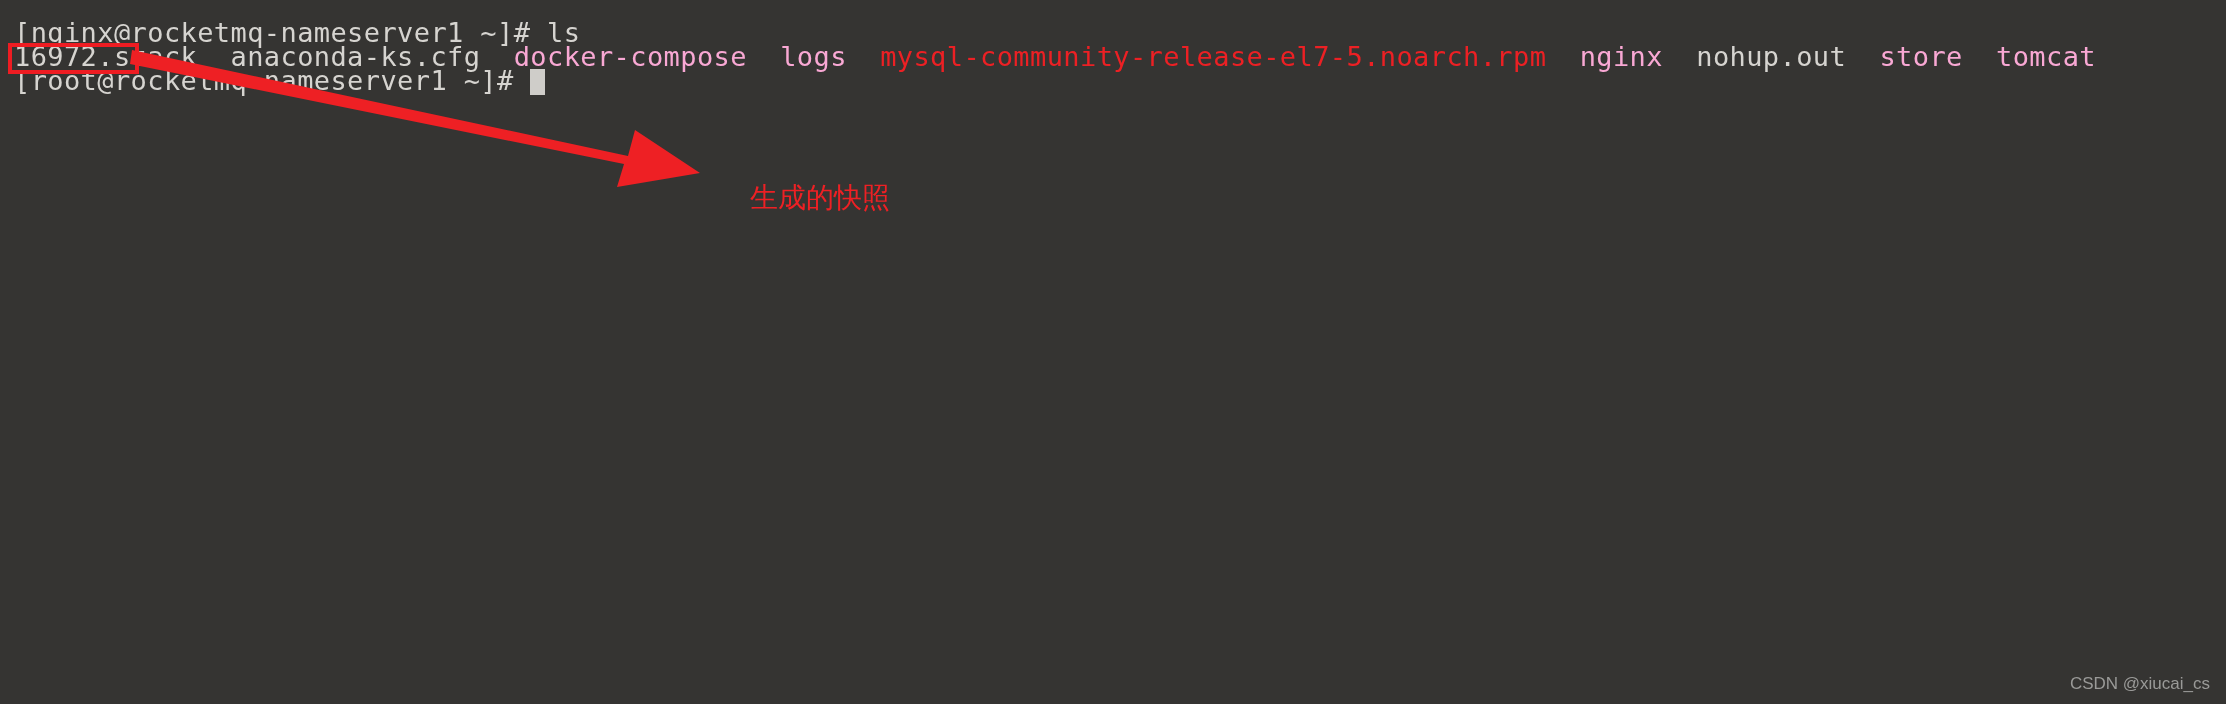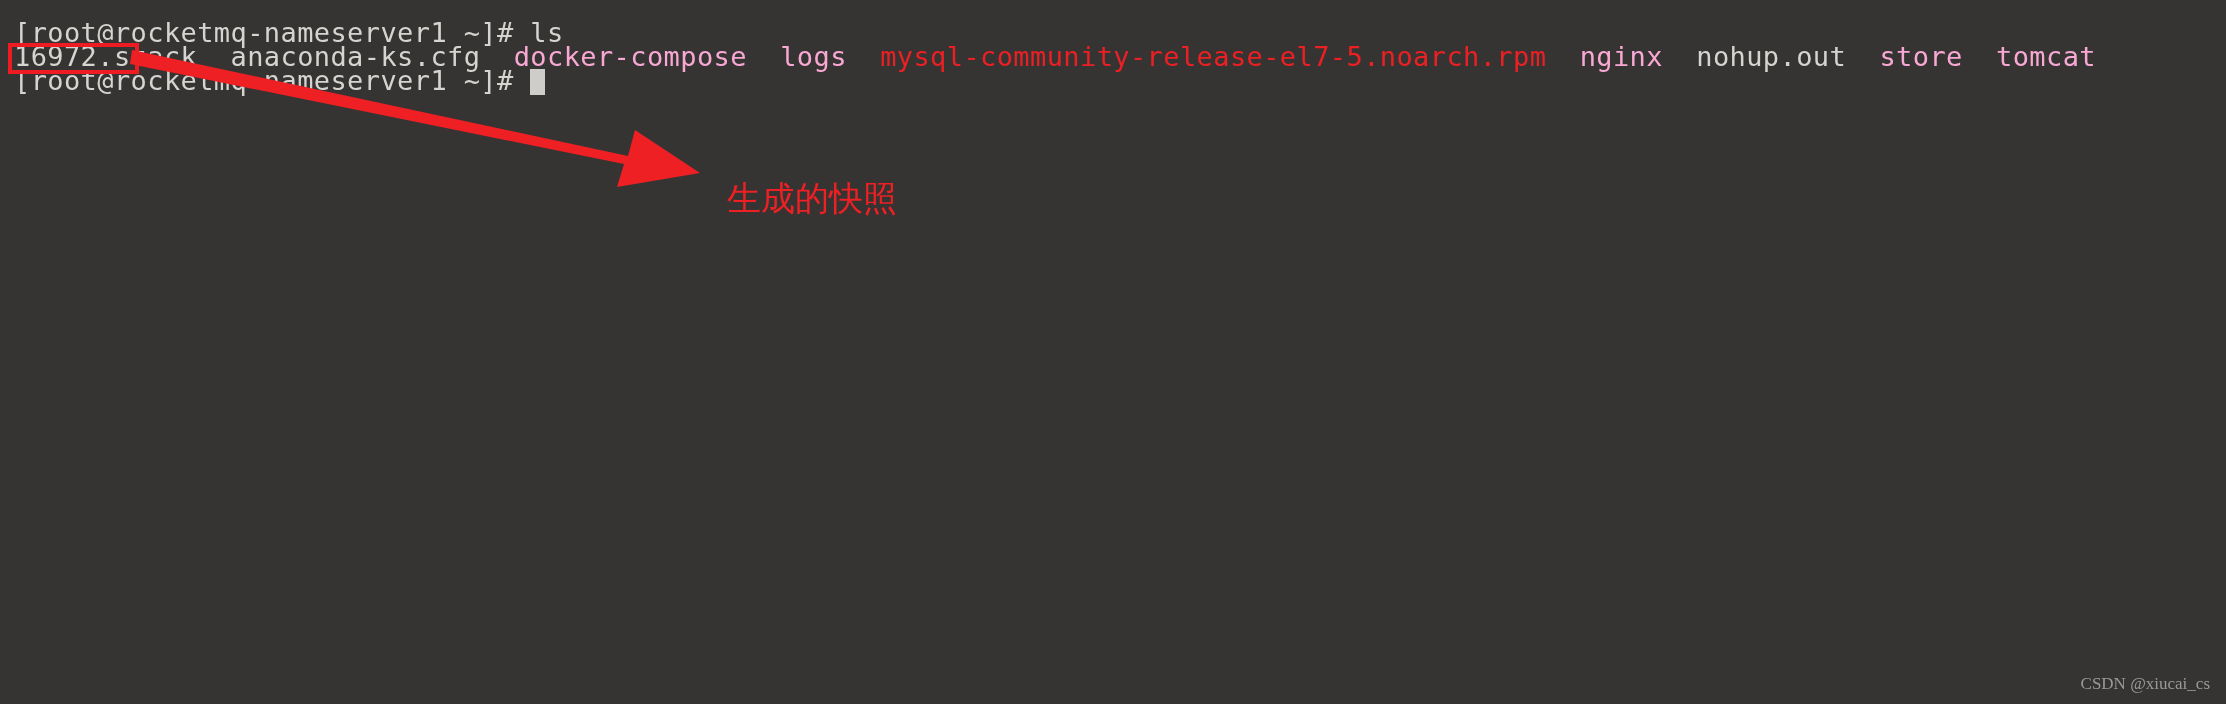--- a/index.html
+++ b/index.html
@@ -69,45 +69,45 @@
     position: absolute;
     left: 130px;
     top: 48px;
     width: 590px;
     height: 145px;
     pointer-events: none;
   }
 
   #annotation-text {
     position: absolute;
-    left: 727px;
+    left: 750px;
     top: 178px;
     font-family: "DejaVu Sans", "Liberation Sans", sans-serif;
-    font-size: 34px;
+    font-size: 28px;
     line-height: 40px;
     color: #ee2024;
     white-space: pre;
   }
 
   #watermark {
     position: absolute;
     right: 16px;
     bottom: 10px;
-    font-family: Liberation Serif, serif;
+    font-family: Liberation Sans, sans-serif;
     font-size: 17px;
     color: #9a9a98;
     white-space: pre;
   }
 </style>
 </head>
 <body>
 
 <div id="terminal">
 
-  <div class="term-line" id="line-1"><span class="seg c-default">[root@rocketmq-nameserver1 ~]# ls</span></div>
+  <div class="term-line" id="line-1"><span class="seg c-default">[nginx@rocketmq-nameserver1 ~]# ls</span></div>
 
   <div class="term-line" id="line-2"><span class="seg c-default">16972.stack</span><span class="seg">  </span><span class="seg c-default">anaconda-ks.cfg</span><span class="seg">  </span><span class="seg c-dir">docker-compose</span><span class="seg">  </span><span class="seg c-dir">logs</span><span class="seg">  </span><span class="seg c-archive">mysql-community-release-el7-5.noarch.rpm</span><span class="seg">  </span><span class="seg c-dir">nginx</span><span class="seg">  </span><span class="seg c-default">nohup.out</span><span class="seg">  </span><span class="seg c-dir">store</span><span class="seg">  </span><span class="seg c-dir">tomcat</span></div>
 
   <div class="term-line" id="line-3"><span class="seg c-default">[root@rocketmq-nameserver1 ~]# </span><span id="cursor-block"></span></div>
 
   <div id="highlight-box"></div>
 
   <svg id="annotation-arrow" viewBox="0 0 590 145" xmlns="http://www.w3.org/2000/svg">
     <polygon points="2,2 498,108 505,82 570,125 487,139 494,116 0,16" fill="#ee2024"></polygon>
   </svg>

